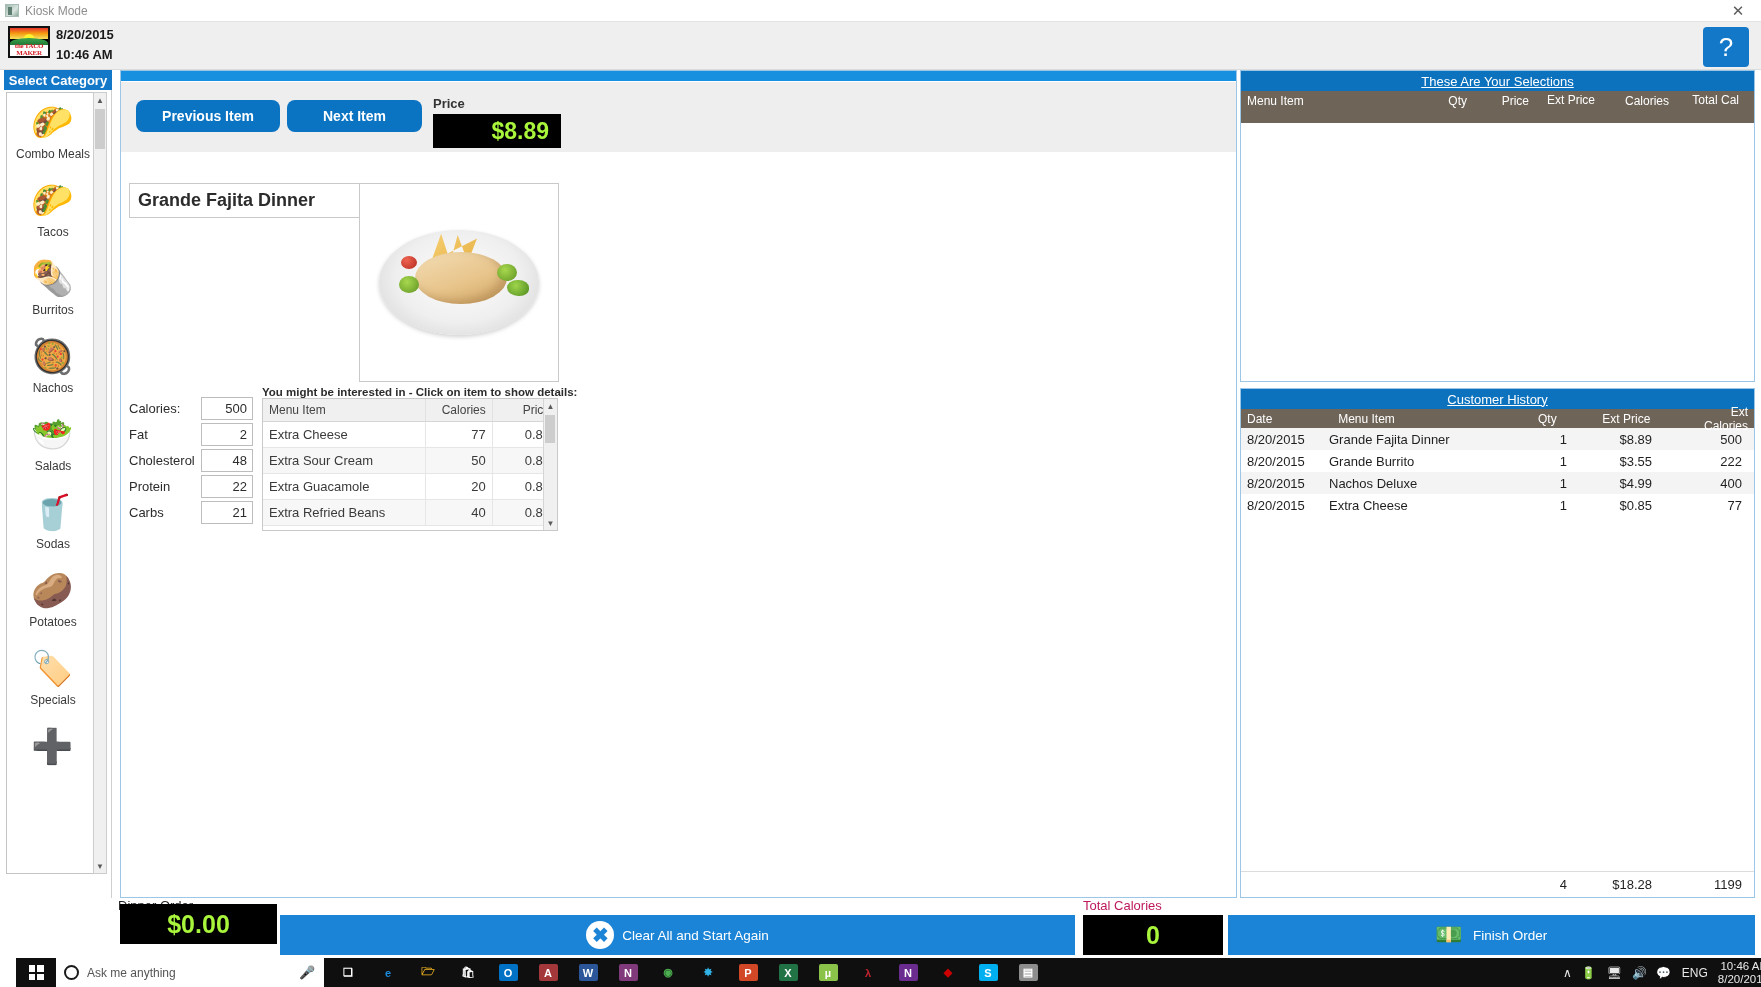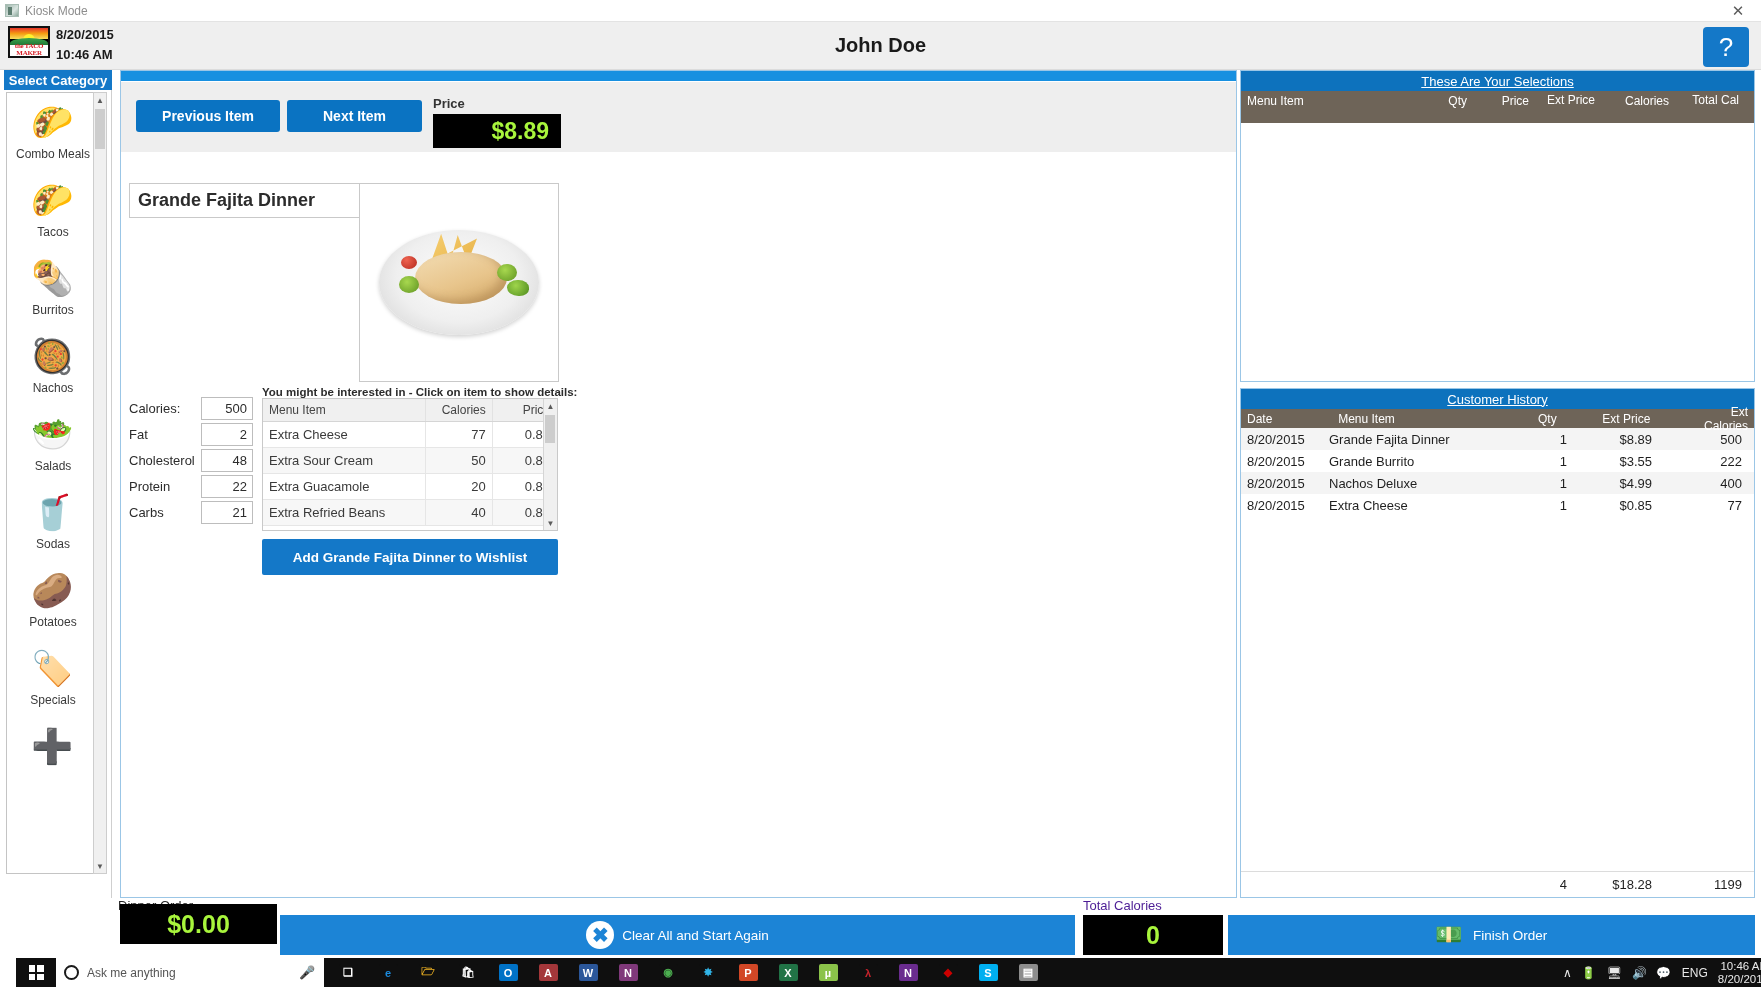--- a/index.html
+++ b/index.html
@@ -119,21 +119,21 @@
     border: 1px solid #9bc6e6; background: #fff;
   }
   .center-topbar {
     position:absolute; left:0; top:0; width:100%; height:10px; background:#1790e0;
   }
   .nav-area {
     position: absolute; left: 0; top: 11px; width: 100%; height: 70px;
     background: #eeeeee;
   }
   .btn-blue {
-    background: #0a73c2; color: #fff; border: none; border-radius: 3px;
+    background: #0a73c2; color: #fff; border: none; border-radius: 8px;
     font-size: 14px; font-weight: bold; cursor: pointer;
     font-family: "Liberation Sans", sans-serif;
   }
   .prev-btn { position:absolute; left: 15px; top: 18px; width: 144px; height: 32px; }
   .next-btn { position:absolute; left: 166px; top: 18px; width: 135px; height: 32px; }
   .price-label {
     position: absolute; left: 312px; top: 14px; font-size: 13px; color: #333;
     font-weight: bold;
   }
   .price-box {
@@ -283,21 +283,21 @@
   .hist-totals {
     position:absolute; left:0; bottom: 0; width: 513px; height: 26px;
     display:flex; font-size: 13px; color:#1f1f1f; align-items:center;
     border-top: 1px solid #dcdcdc;
   }
   .hist-totals div { padding: 0 6px; }
 
   
   .bottom { position:absolute; left:0; top: 898px; width: 1761px; height: 60px; }
   .lbl-total-order { position:absolute; left: 118px; top: 0; font-size: 13px; color:#222; }
-  .lbl-total-cal { position:absolute; left: 1083px; top: 0; font-size: 13px; color:#4c1d95; }
+  .lbl-total-cal { position:absolute; left: 1083px; top: 0; font-size: 13px; color:#be185d; }
   .money-box {
     position:absolute; left: 120px; top: 6px; width: 157px; height: 40px;
     background:#000; color:#a8f53c; font-size: 25px; font-weight:bold;
     display:flex; align-items:center; justify-content:center;
   }
   .cal-box {
     position:absolute; left: 1083px; top: 17px; width: 140px; height: 40px;
     background:#000; color:#a8f53c; font-size: 25px; font-weight:bold;
     display:flex; align-items:center; justify-content:center;
   }
@@ -362,21 +362,20 @@
     <div class="sky"></div>
       <div class="sun"></div>
       <div class="hills"></div>
     <div class="band">
       <b>the TACO</b>
       <b>MAKER</b>
     </div>
   </div>
   <div class="hdr-date">8/20/2015</div>
   <div class="hdr-time">10:46 AM</div>
-  <div class="hdr-user">John Doe</div>
   <div class="help-btn">?</div>
 </div>
 
 <div class="sidebar">
   <div class="cat-head">Select Category</div>
   <div class="cat-list">
     <div class="cat-item">
       <div class="cat-pic">🌮</div>
       <div class="cat-label">Combo Meals</div>
     </div>
@@ -500,21 +499,20 @@
         </tr>
       </tbody>
     </table>
     <div class="sugg-scroll">
       <div class="ss-up">▲</div>
       <div class="ss-thumb"></div>
       <div class="ss-dn">▼</div>
     </div>
   </div>
 
-  <button class="wishlist-btn">Add Grande Fajita Dinner to Wishlist</button>
 </div>
 
 <div class="right">
 
   <div class="sel-panel">
     <div class="panel-head">These Are Your Selections</div>
     <div class="tbl-head-row">
       <div class="sel-c1">Menu Item</div>
       <div class="sel-c2">Qty</div>
       <div class="sel-c3">Price</div>

